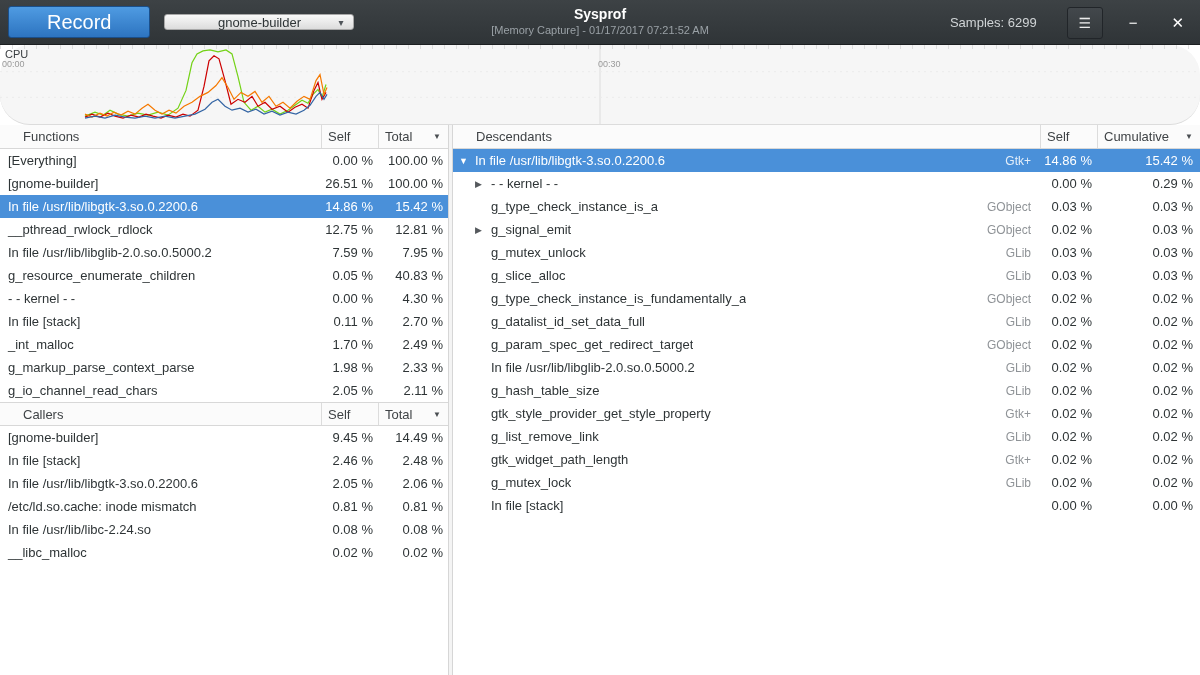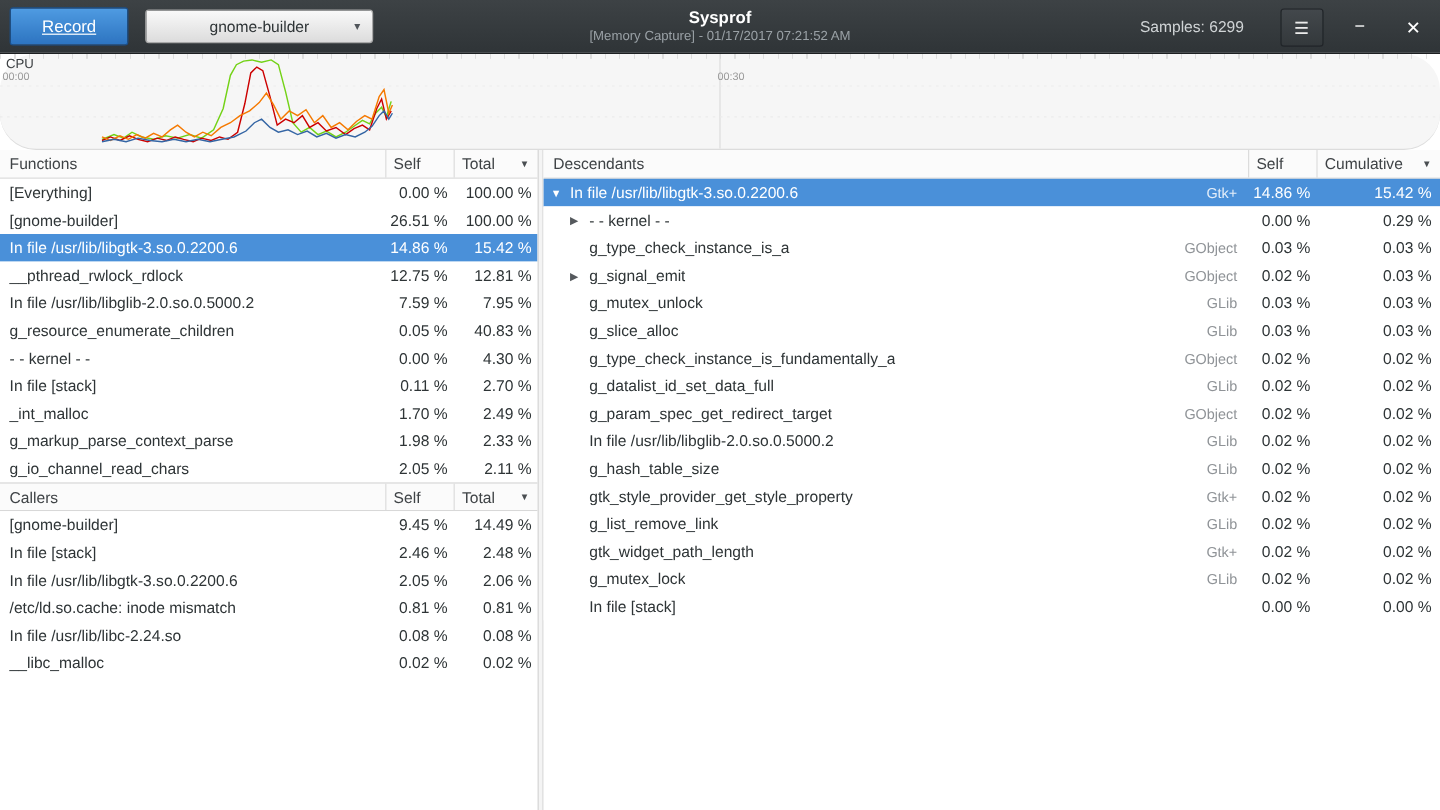--- a/index.html
+++ b/index.html
@@ -7,27 +7,27 @@
   body { font-family: "Liberation Sans", sans-serif; background:#ffffff; font-size:13px; color:#2e3436; }
 
   
   .headerbar {
     position:relative; height:45px;
     background:linear-gradient(to bottom,#3d4245,#2f3437);
     border-bottom:1px solid #1c1f21;
     display:flex; align-items:center; padding:0 8px;
   }
   .record-btn {
-    height:32px; padding:0 26px; font-size:14px; color:#ffffff;
+    height:32px; padding:0 38px; font-size:20px; color:#ffffff;
     background:linear-gradient(to bottom,#4f9be2,#2d74c0);
     border:1px solid #1a4f8b; border-radius:3px;
-    font-family:"Liberation Sans",sans-serif; cursor:pointer;text-decoration:underline;
+    font-family:"Liberation Sans",sans-serif; cursor:pointer;
   }
   .combo {
-    position:relative; margin-left:14px; height:28px; width:190px;
+    position:relative; margin-left:14px; height:16px; width:190px;
     background:linear-gradient(to bottom,#f9f9f9,#dcdcdc);
     border:1px solid #a8a8a8; border-radius:3px;
     display:flex; align-items:center; justify-content:center;
     font-size:13px; color:#2e3436; cursor:pointer;
     font-family:"Liberation Sans",sans-serif;
   }
   .combo .combo-arrow { position:absolute; right:10px; font-size:10px; color:#50555a; }
   .title-box { position:absolute; left:50%; top:5px; transform:translateX(-50%); text-align:center; }
   .title { font-size:14px; font-weight:bold; color:#ffffff; line-height:18px; }
   .subtitle { font-size:11px; color:#9aa1a6; line-height:15px; }
@@ -59,21 +59,21 @@
   .right-pane { flex:1; background:#ffffff; }
 
   .table-header {
     height:24px; display:flex; align-items:center;
     background:#fbfbfb; border-bottom:1px solid #d8d8d8;
     color:#3f4346; font-size:13px;
   }
   .callers-header { border-top:1px solid #d8d8d8; }
   .hcell { height:100%; display:flex; align-items:center; padding-left:6px; }
   .hcell + .hcell { border-left:1px solid #dcdcdc; }
-  .h-name { flex:1; padding-left:8px; overflow:hidden; white-space:nowrap; }
+  .h-name { flex:1; padding-left:23px; overflow:hidden; white-space:nowrap; }
   .h-self { width:57px; }
   .h-total { width:70px; }
   .h-cum { width:103px; }
   .sort-arrow { margin-left:auto; margin-right:7px; font-size:8px; color:#4a4e52; }
 
   .trow { height:23px; display:flex; align-items:center; background:#ffffff; color:#2e3436; cursor:default; }
   .trow.selected { background:#4a90d9; color:#ffffff; }
   .cell { overflow:hidden; white-space:nowrap; }
   .cell.name { flex:1; padding-left:8px; display:flex; align-items:center; }
   .num { text-align:right; padding-right:5px; }

